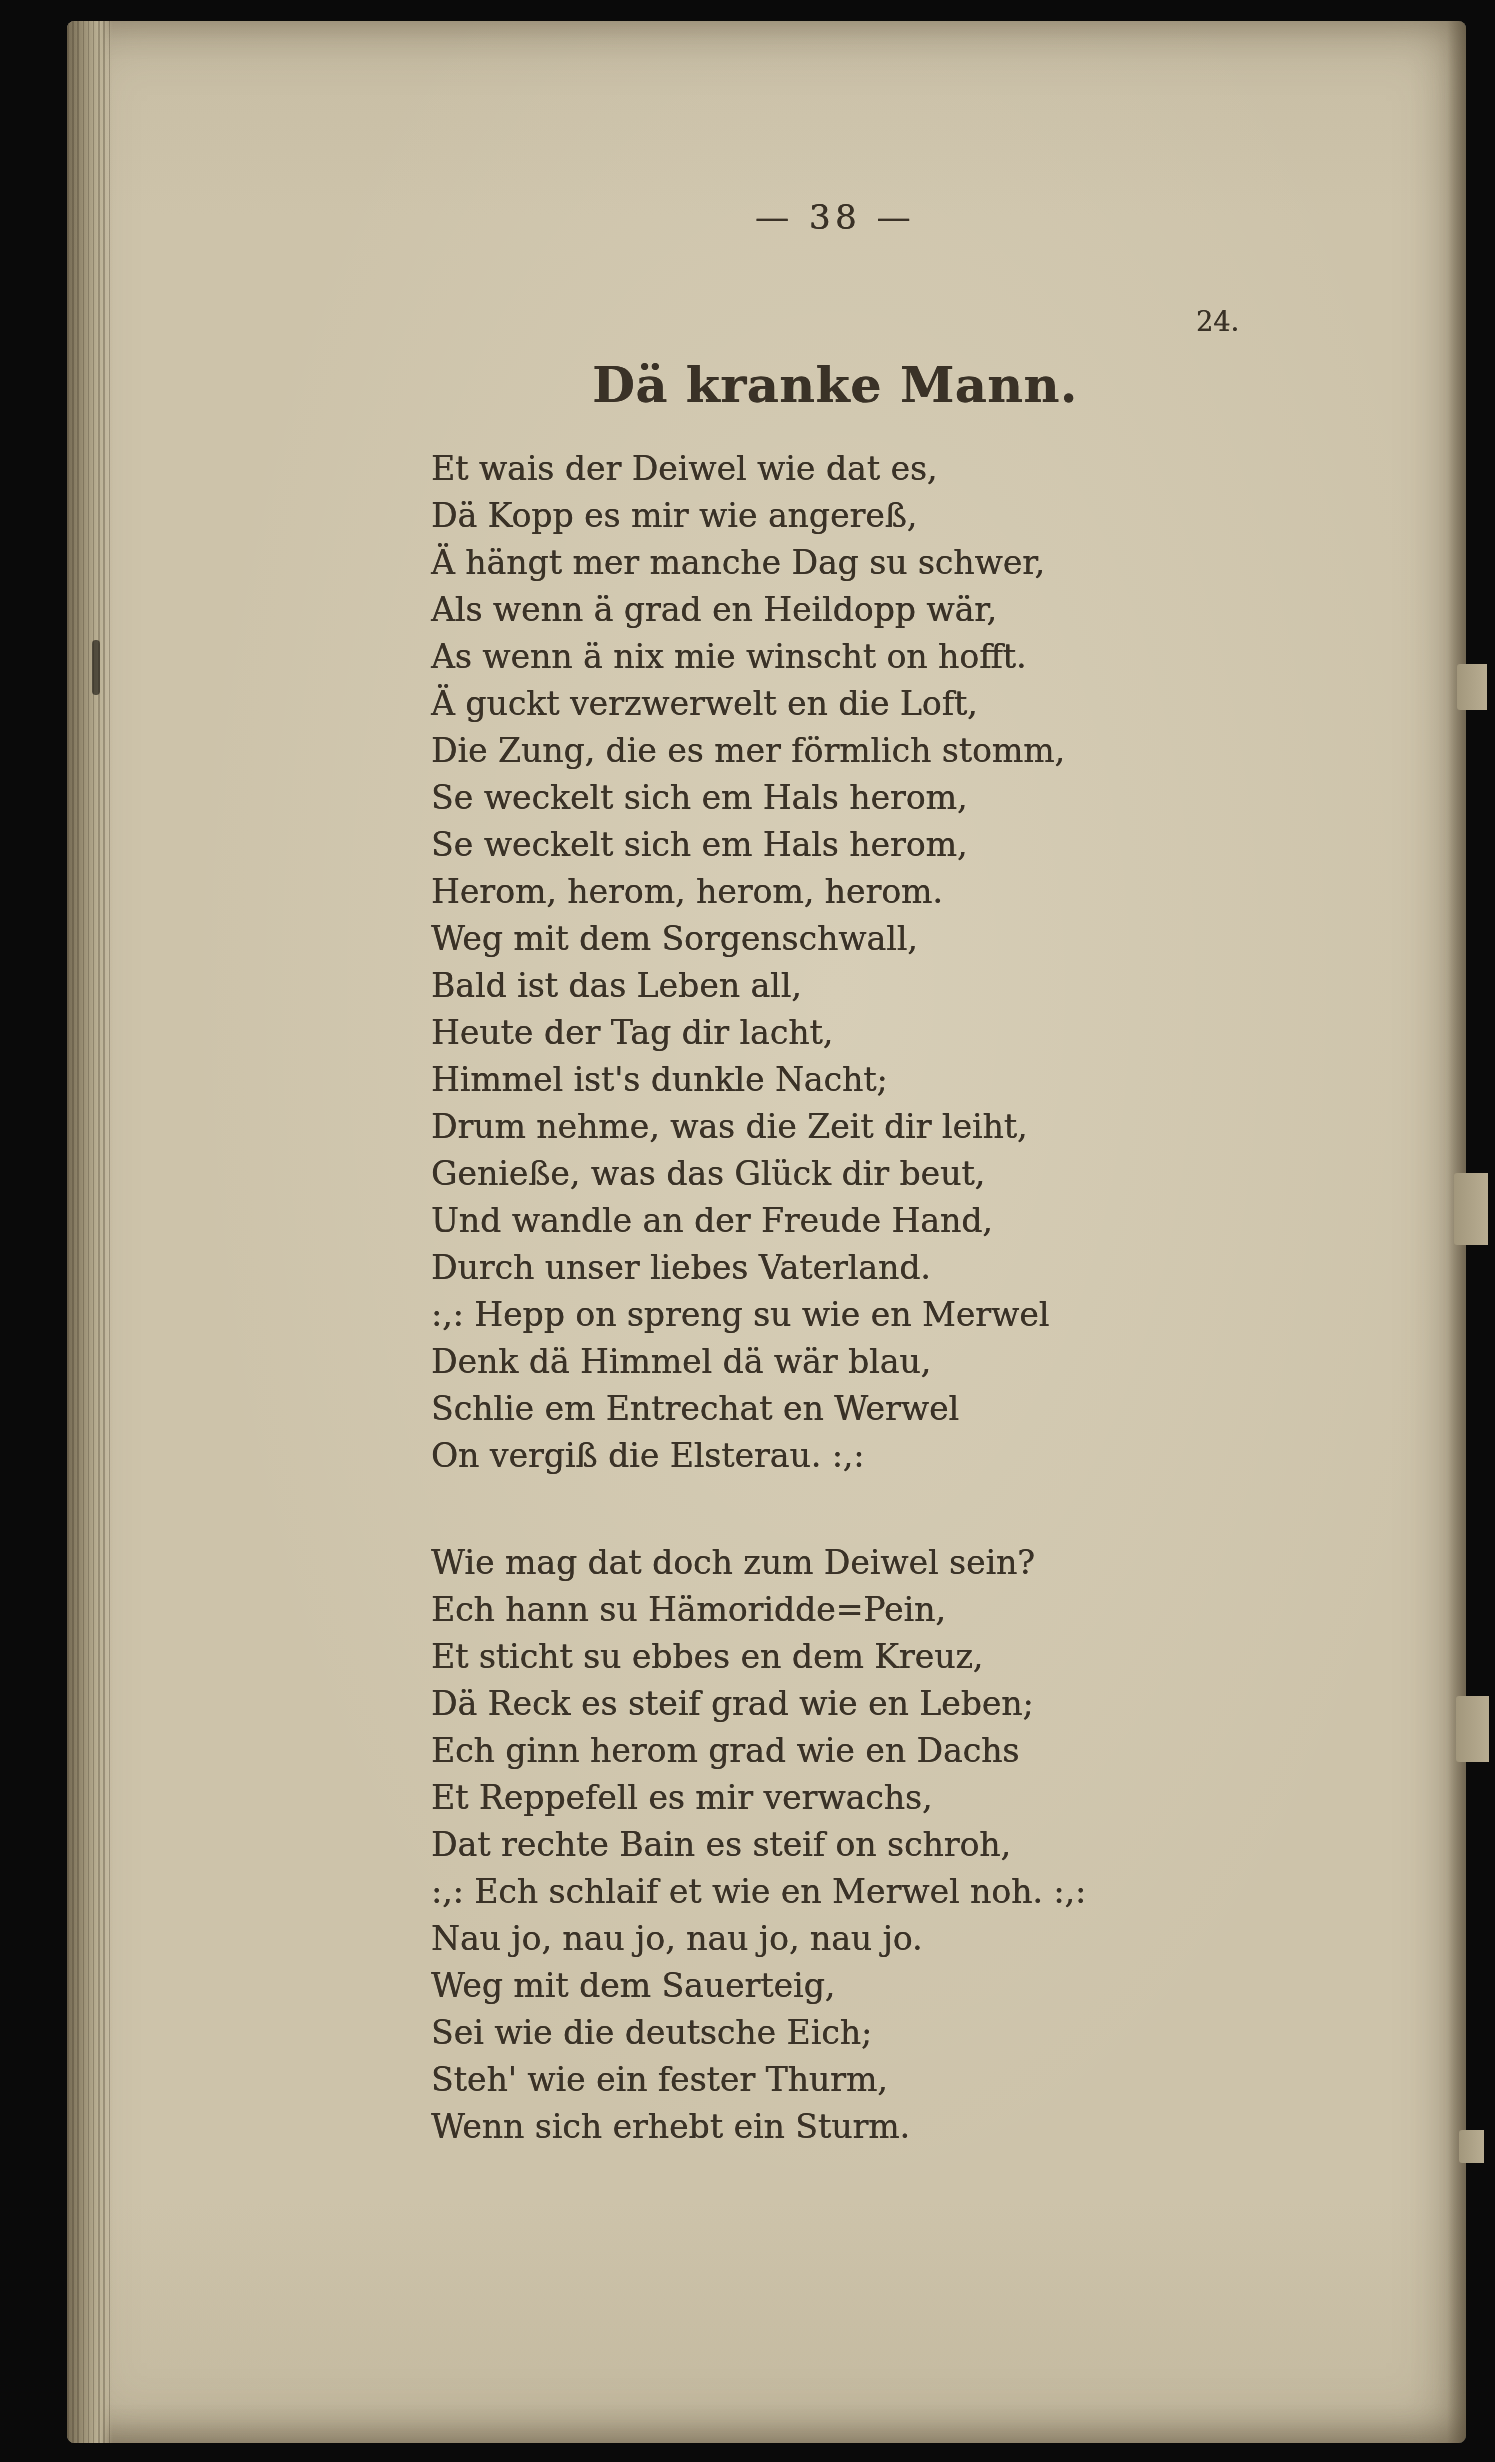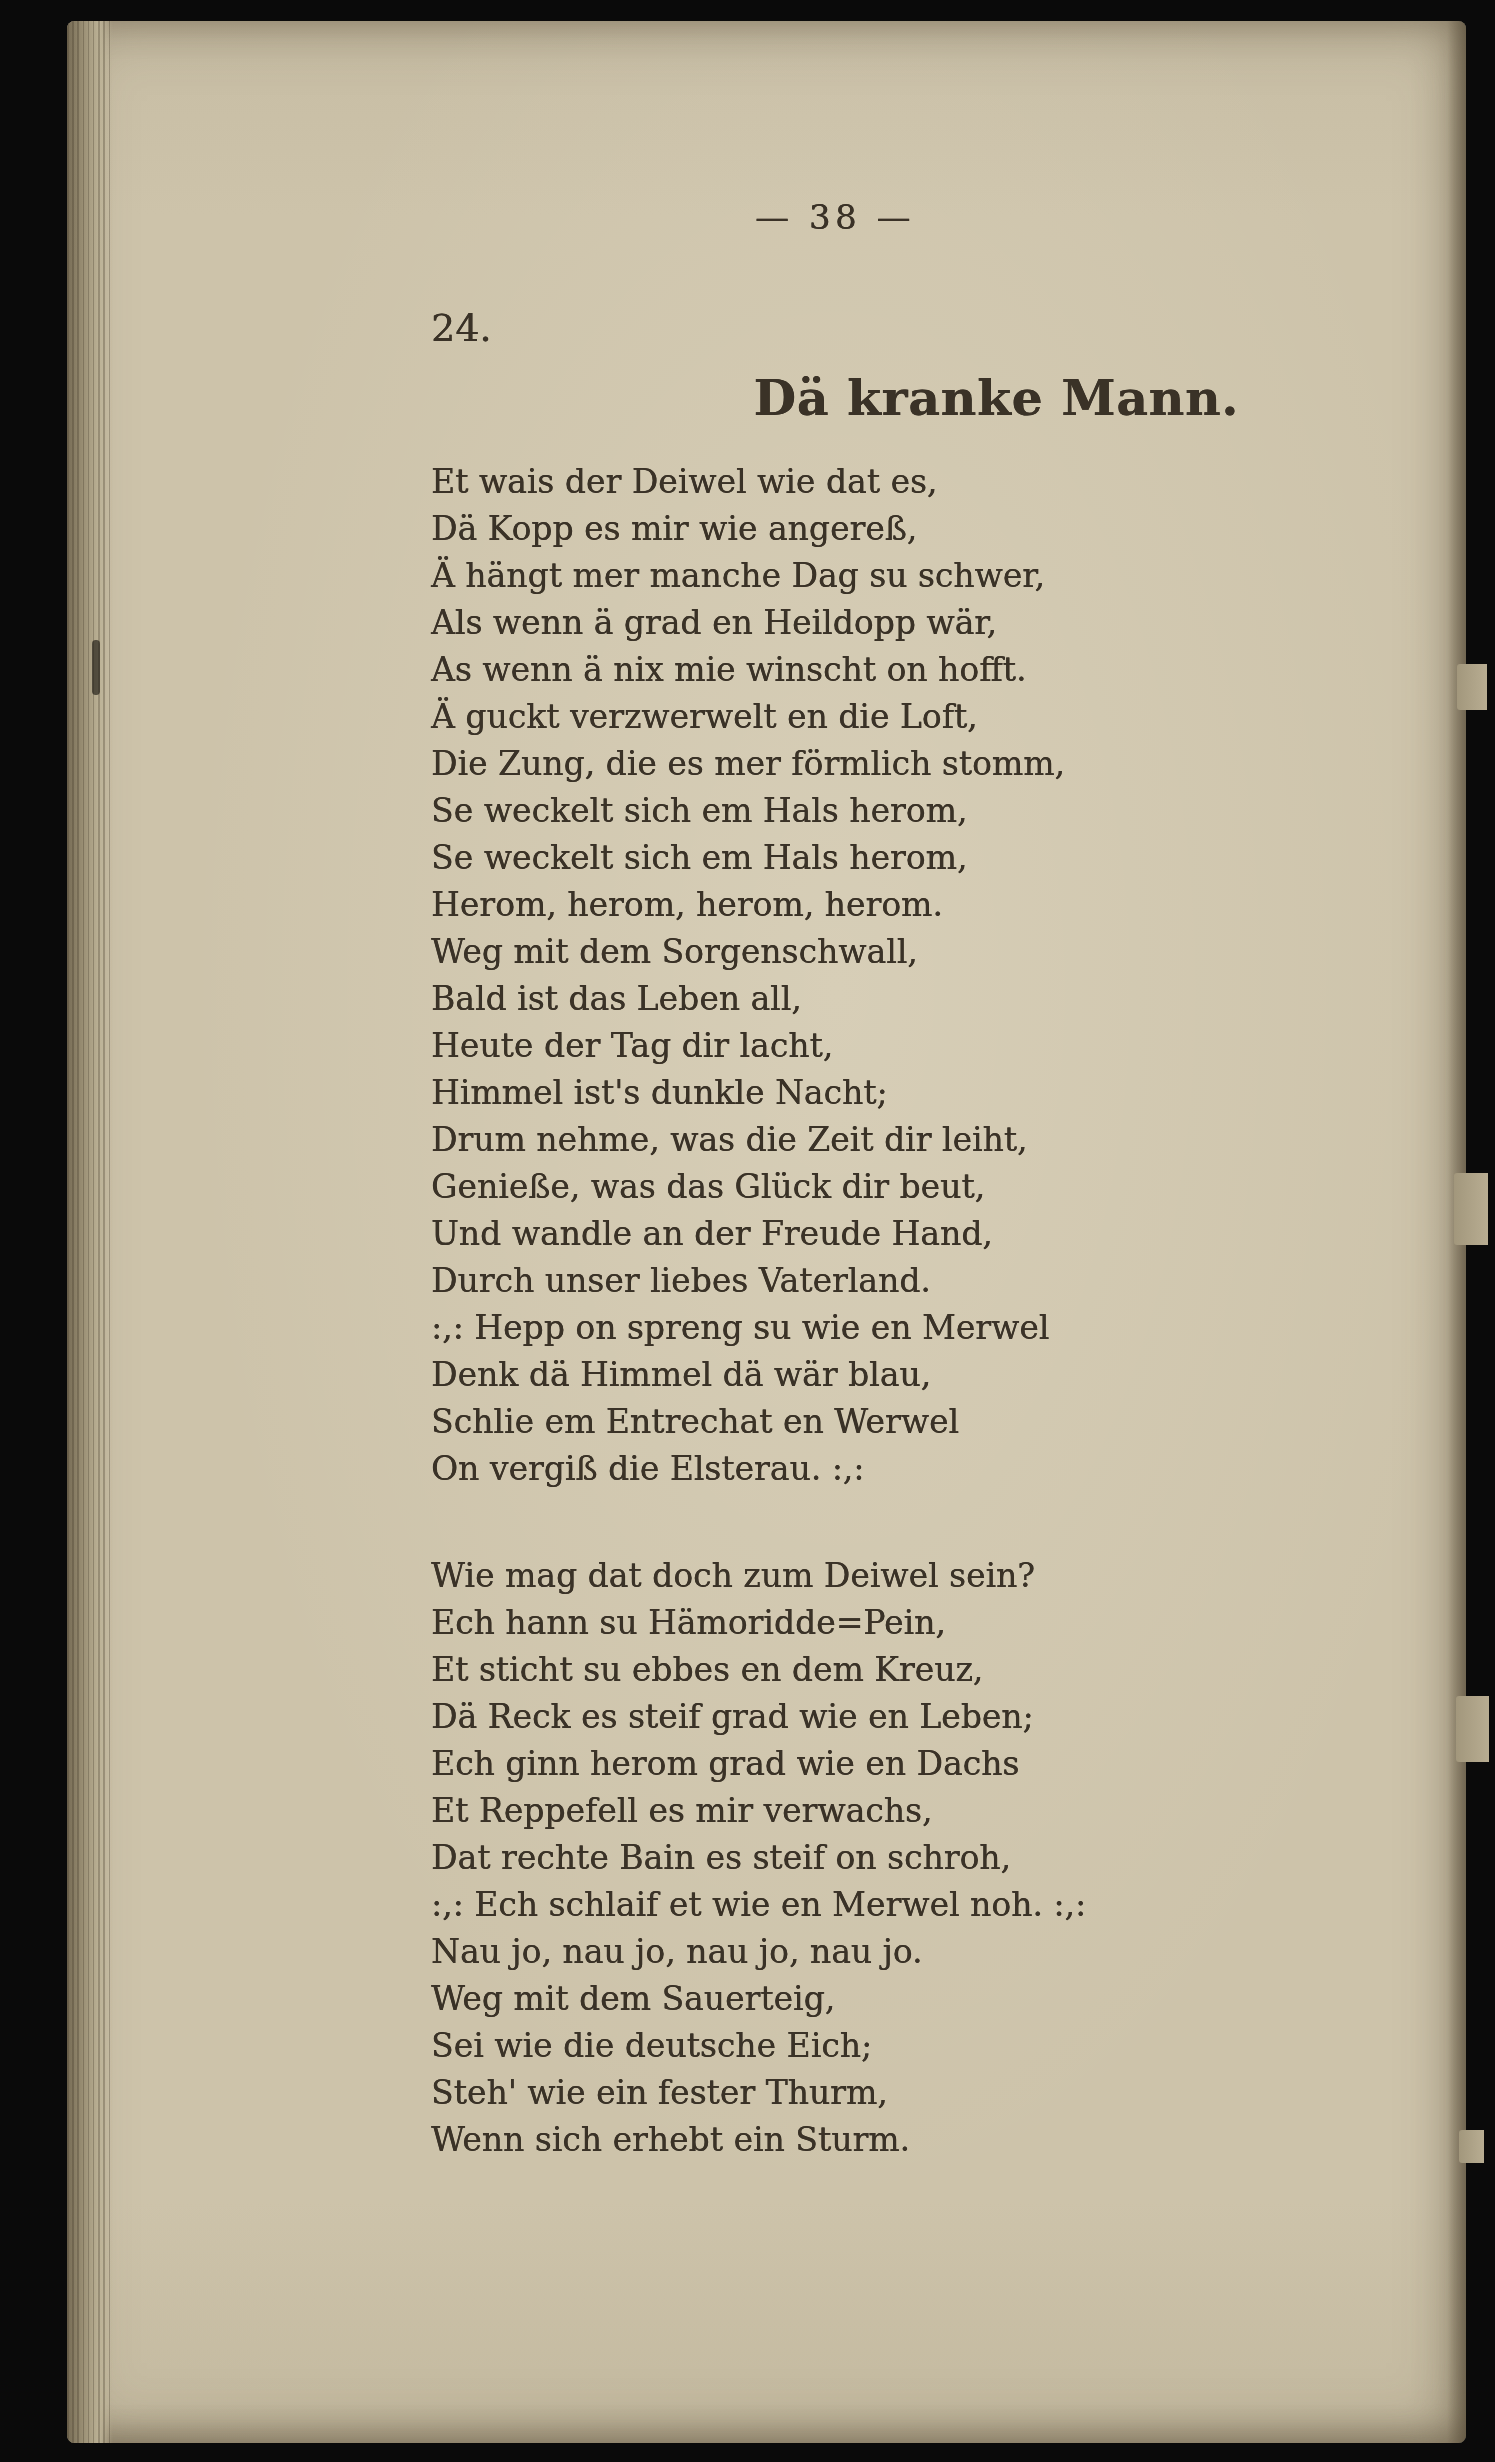--- a/index.html
+++ b/index.html
@@ -70,26 +70,26 @@
     color:var(--ink);
     text-shadow:0.3px 0 0 currentColor; 
   }
   .page-number{
     text-align:center;
     font-size:34px;
     letter-spacing:4.5px;
   }
   .section-number{
     margin-top:69px;
-    text-align:left;
-    font-size:38px;
+    text-align:right;
+    font-size:27px;
   }
   .title{
     margin:19.4px 0 0 0;
-    text-align:right;
+    text-align:center;
     font-size:49px;
     font-weight:bold;
     letter-spacing:0.7px;
   }
   .poem{
     margin-top:31px;
     font-size:33px;
     line-height:47px;
   }
   .stanza + .stanza{margin-top:60px;}

